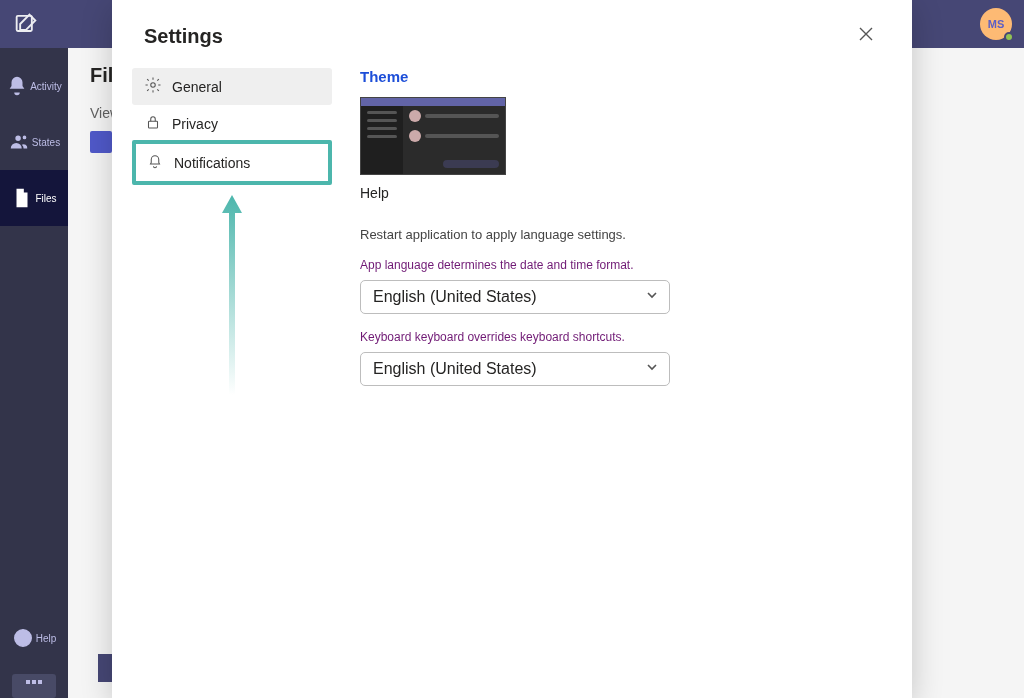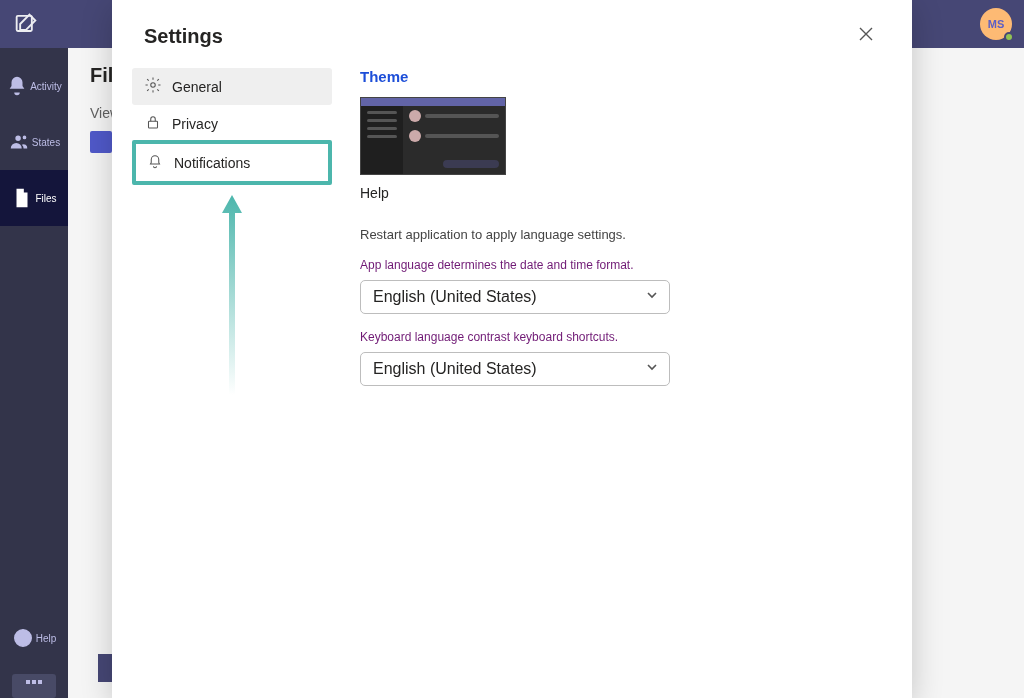--- a/index.html
+++ b/index.html
@@ -250,21 +250,21 @@
         <div class="lang-hint">Restart application to apply language settings.</div>
 
         <div class="lang-desc">App language determines the date and time format.</div>
         <div class="select">
           <span>English (United States)</span>
           <span><svg viewBox="0 0 14 14">
                 <path d="M3 5l4 4 4-4"></path>
               </svg></span>
         </div>
 
-        <div class="lang-desc">Keyboard language contrast keyboard shortcuts.</div>
+        <div class="lang-desc">Keyboard keyboard overrides keyboard shortcuts.</div>
         <div class="select">
           <span>English (United States)</span>
           <span><svg viewBox="0 0 14 14">
                 <path d="M3 5l4 4 4-4"></path>
               </svg></span>
         </div>
       </div>
     </div>
   </div>
 </div>

